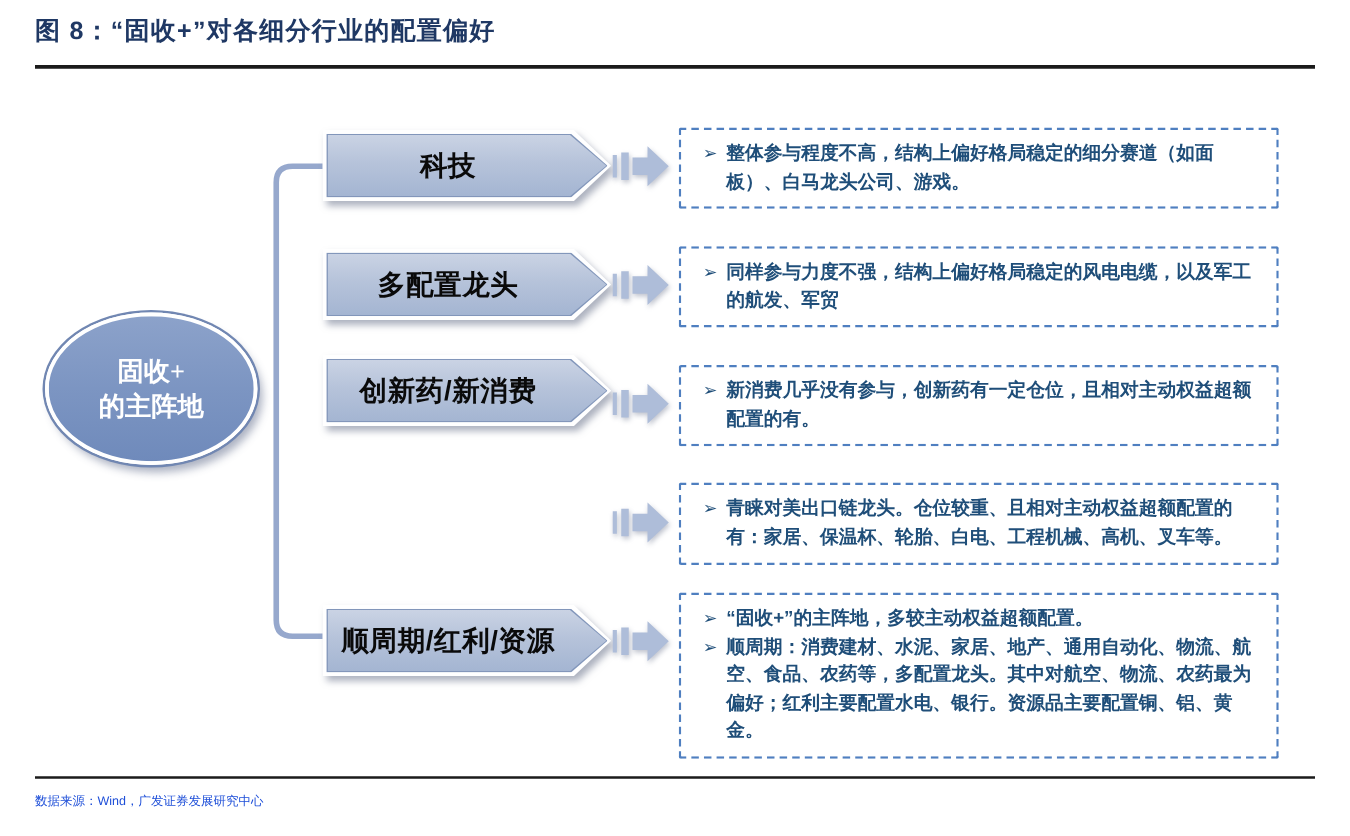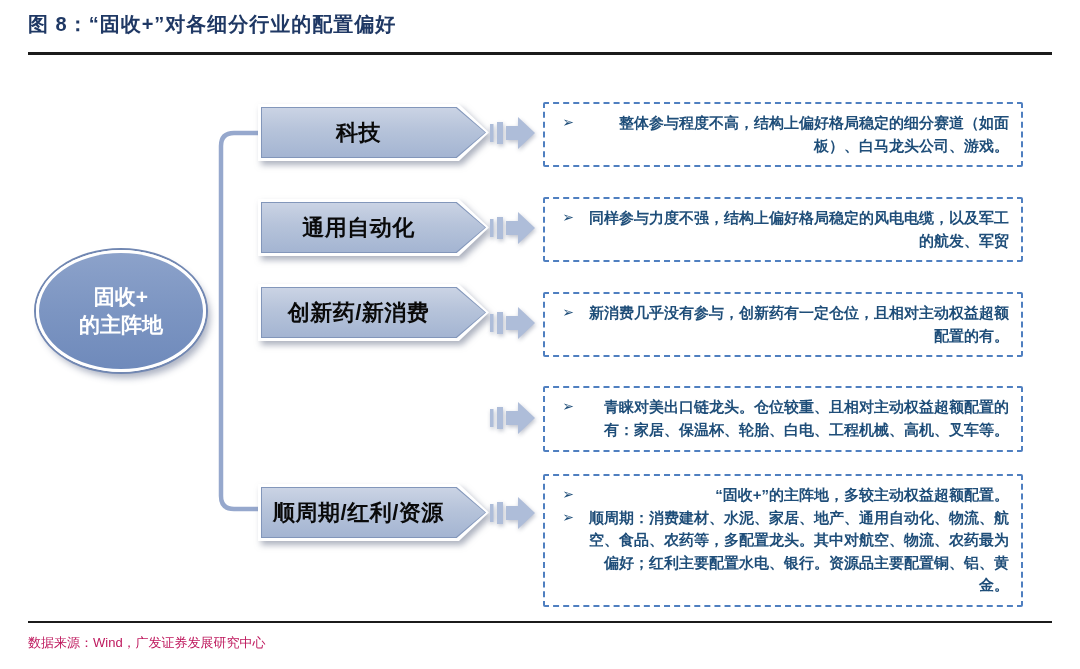--- a/index.html
+++ b/index.html
@@ -16,21 +16,21 @@
   .connector-svg { position:absolute; left:0; top:0; width:1080px; height:669px; }
 
   
   .ellipse-node {
     position:absolute; left:36px; top:250px; width:170px; height:122px;
     box-sizing:border-box; border-radius:50%;
     background:linear-gradient(180deg,#8ca2ca 0%,#7c95c2 50%,#6f8abb 100%);
     border:3px solid #ffffff;
     box-shadow:0 0 0 2px #7187b2, 4px 6px 7px rgba(70,85,120,0.45);
     display:flex; flex-direction:column; align-items:center; justify-content:center;
-    color:#ffffff; font-weight:bold; font-size:21px; line-height:1.35; text-align:center;
+    color:#ffffff; font-weight:bold; font-size:21px; line-height:1.35; text-align:center;font-family:Liberation Serif, serif;
   }
 
   
   .pent { position:absolute; left:258px; width:231px; height:57px;
           filter:drop-shadow(3px 4px 3px rgba(90,100,125,0.5)); }
   .pent .rim  { position:absolute; inset:0; background:#ffffff;
                 clip-path:polygon(0 0,87% 0,100% 50%,87% 100%,0 100%); }
   .pent .edge { position:absolute; inset:3px; background:#8296ba;
                 clip-path:polygon(0 0,87% 0,100% 50%,87% 100%,0 100%); }
   .pent .fill { position:absolute; inset:4px;
@@ -48,24 +48,24 @@
 
   
   .detail-box {
     position:absolute; left:543px; width:480px; box-sizing:border-box;
     background:#ffffff; border:2px dashed #4f7fc0; border-radius:2px;
     padding:8px 12px 8px 10px;
     color:#1F4E79; font-weight:bold; font-size:15px; line-height:1.5;
   }
   .bullet-row { display:flex; }
   .bullet-mark { flex:0 0 26px; text-align:center; font-size:14px; }
-  .bullet-text { flex:1;text-align:right; }
+  .bullet-text { flex:1; }
 
   .source-rule { position:absolute; left:28px; width:1024px; top:621px; height:2px; background:#1b1b1b; }
-  .source-note { position:absolute; left:28px; top:634px; font-size:13px; color:#be185d; }
+  .source-note { position:absolute; left:28px; top:634px; font-size:10px; color:#1d4ed8; }
 </style>
 </head>
 <body>
 
 <div class="page">
 
   <div class="fig-title">图 8：“固收+”对各细分行业的配置偏好</div>
   <div class="title-rule"></div>
 
   <svg class="connector-svg" viewBox="0 0 1080 669">
@@ -92,21 +92,21 @@
     <div class="bullet-row">
       <span class="bullet-mark">➢</span>
       <span class="bullet-text">整体参与程度不高，结构上偏好格局稳定的细分赛道（如面板）、白马龙头公司、游戏。</span>
     </div>
   </div>
 
   <div class="pent" style="top:199px">
     <div class="rim"></div>
     <div class="edge"></div>
     <div class="fill"></div>
-    <div class="label">通用自动化</div>
+    <div class="label">多配置龙头</div>
   </div>
   <svg class="striped-arrow" style="top:208px" viewBox="0 0 46 40">
     <rect x="0" y="11" width="3.5" height="18" fill="#aebdd9"></rect>
     <rect x="7" y="9" width="6" height="22" fill="#aebdd9"></rect>
     <path d="M16 13 h12 v-9 l17 16 -17 16 v-9 h-12 z" fill="#aebdd9"></path>
   </svg>
   <div class="detail-box" style="top:197px;min-height:62px">
     <div class="bullet-row">
       <span class="bullet-mark">➢</span>
       <span class="bullet-text">同样参与力度不强，结构上偏好格局稳定的风电电缆，以及军工的航发、军贸</span>

